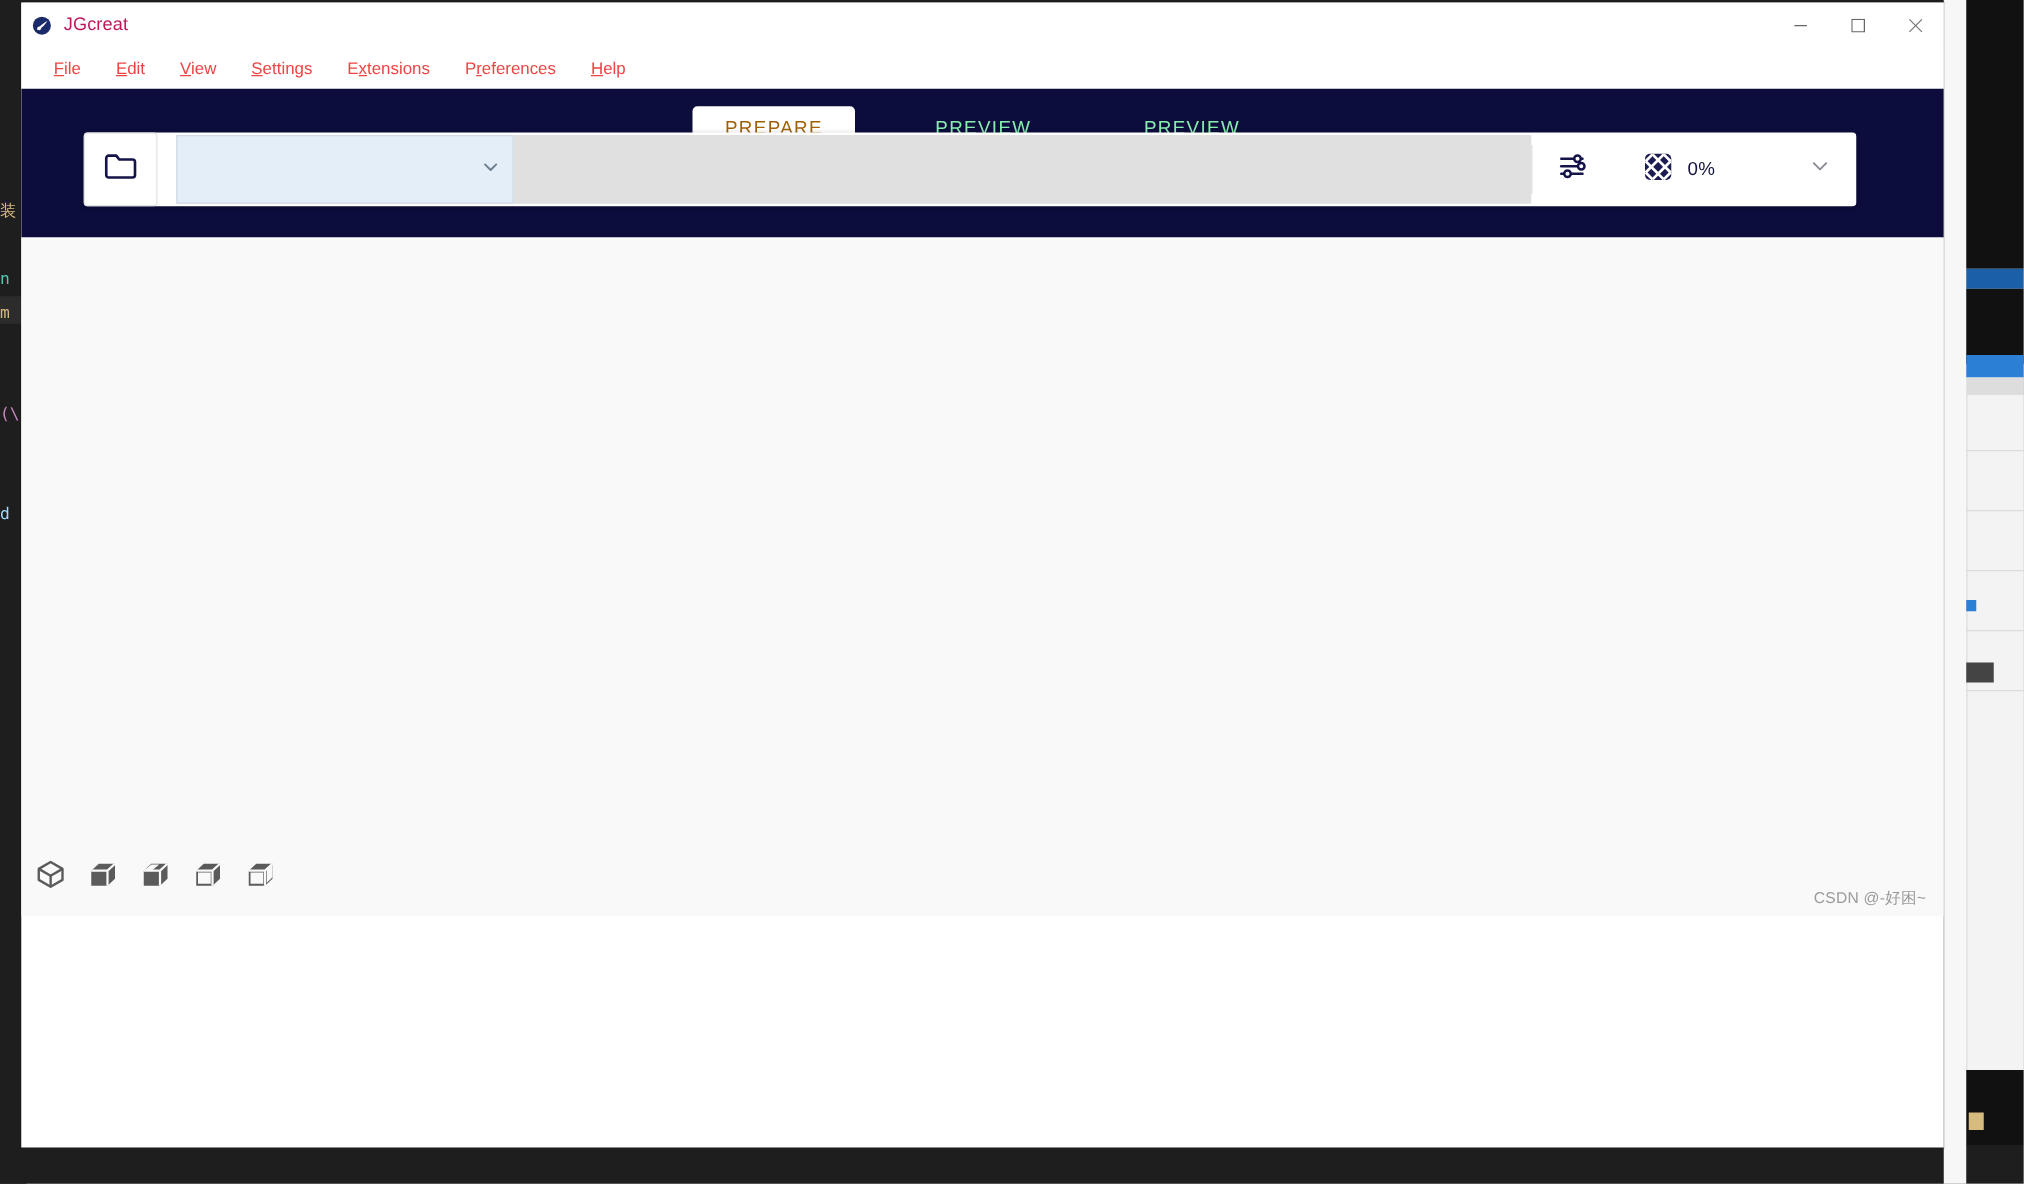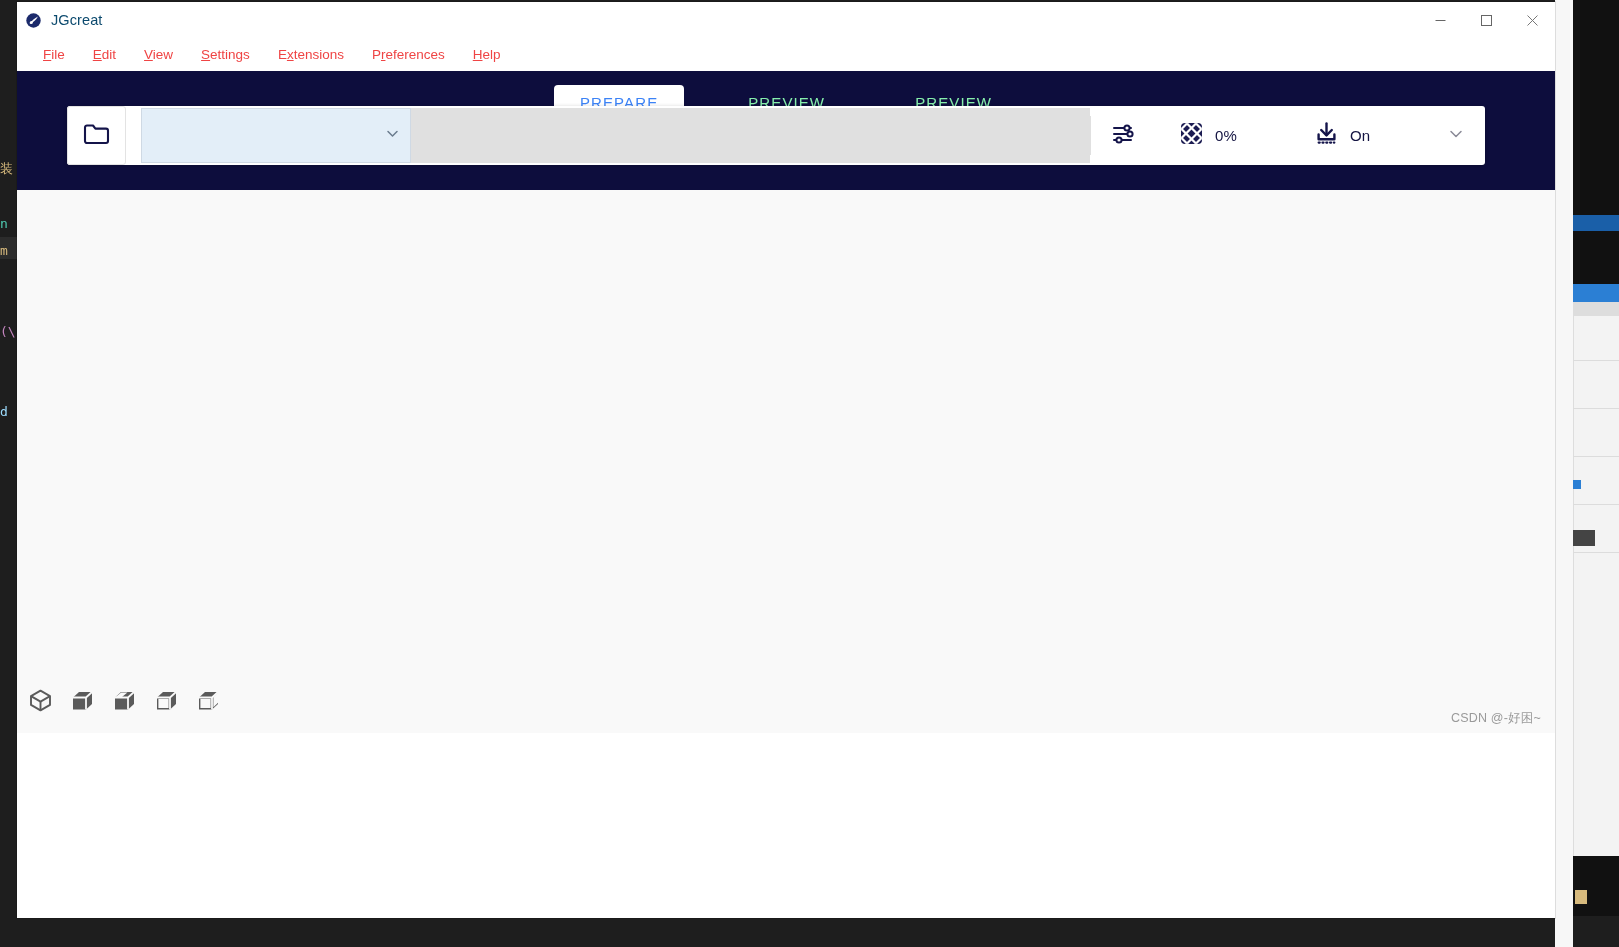--- a/index.html
+++ b/index.html
@@ -67,21 +67,21 @@
     align-items: center;
   }
   #app-logo {
     margin-left: 6px;
     width: 20px; height: 20px;
     display: flex; align-items: center; justify-content: center;
   }
   #app-title {
     margin-left: 8px;
     font-size: 14.5px;
-    color: #0c4a6e;
+    color: #be185d;
     letter-spacing: .1px;
   }
   .win-controls {
     position: absolute;
     right: 0; top: 0;
     height: 36px;
     display: flex;
   }
   .win-btn {
     width: 46px; height: 36px;
@@ -122,21 +122,21 @@
   .tab {
     font-size: 15px;
     letter-spacing: 1.1px;
     color: #86efac;
     padding: 9px 26px;
     border-radius: 4px;
     white-space: nowrap;
   }
   .tab.active {
     background: #ffffff;
-    color: #3b82f6;
+    color: #a16207;
   }
   .tab-gap { width: 38px; }
 
   
   #toolbar-card {
     position: absolute;
     left: 50px;
     top: 104px;
     width: 1418px;
     height: 59px;
@@ -377,31 +377,20 @@
         <svg width="25" height="25" viewBox="0 0 25 25">
           <rect x="2" y="2" width="21" height="21" rx="4" fill="#1c1c52"></rect>
           <path d="M2.5 8 L8 2.5 M2.5 17 L17 2.5 M8 22.5 L22.5 8 M17 22.5 L22.5 17" stroke="#ffffff" stroke-width="2.2" fill="none"></path>
           <path d="M8 2.5 L22.5 17 M2.5 8 L17 22.5 M2.5 17 L8 22.5 M17 2.5 L22.5 8" stroke="#ffffff" stroke-width="2.2" fill="none"></path>
         </svg>
       </span>
       <span class="stat-label">0%</span>
     </div>
 
 
-    <div class="stat-item">
-      <span>
-        <svg width="25" height="25" viewBox="0 0 25 25">
-          <line x1="12.5" y1="2.5" x2="12.5" y2="13.5" stroke="#14144a" stroke-width="2.4" stroke-linecap="round"></line>
-          <polyline points="7.2,9 12.5,14.4 17.8,9" fill="none" stroke="#14144a" stroke-width="2.4" stroke-linecap="round" stroke-linejoin="round"></polyline>
-          <polyline points="4.6,13.5 4.6,18.2 20.4,18.2 20.4,13.5" fill="none" stroke="#14144a" stroke-width="2.4" stroke-linecap="round" stroke-linejoin="round"></polyline>
-          <line x1="4.6" y1="21.6" x2="20.4" y2="21.6" stroke="#14144a" stroke-width="2.1" stroke-linecap="round" stroke-dasharray="1.2 2.6"></line>
-        </svg>
-      </span>
-      <span class="stat-label">On</span>
-    </div>
 
     <div id="toolbar-expand">
       <span>
         <svg width="18" height="18" viewBox="0 0 18 18">
           <polyline points="4,6.5 9,11.5 14,6.5" fill="none" stroke="#8a8a97" stroke-width="1.5" stroke-linecap="round" stroke-linejoin="round"></polyline>
         </svg>
       </span>
     </div>
   </div>
 

